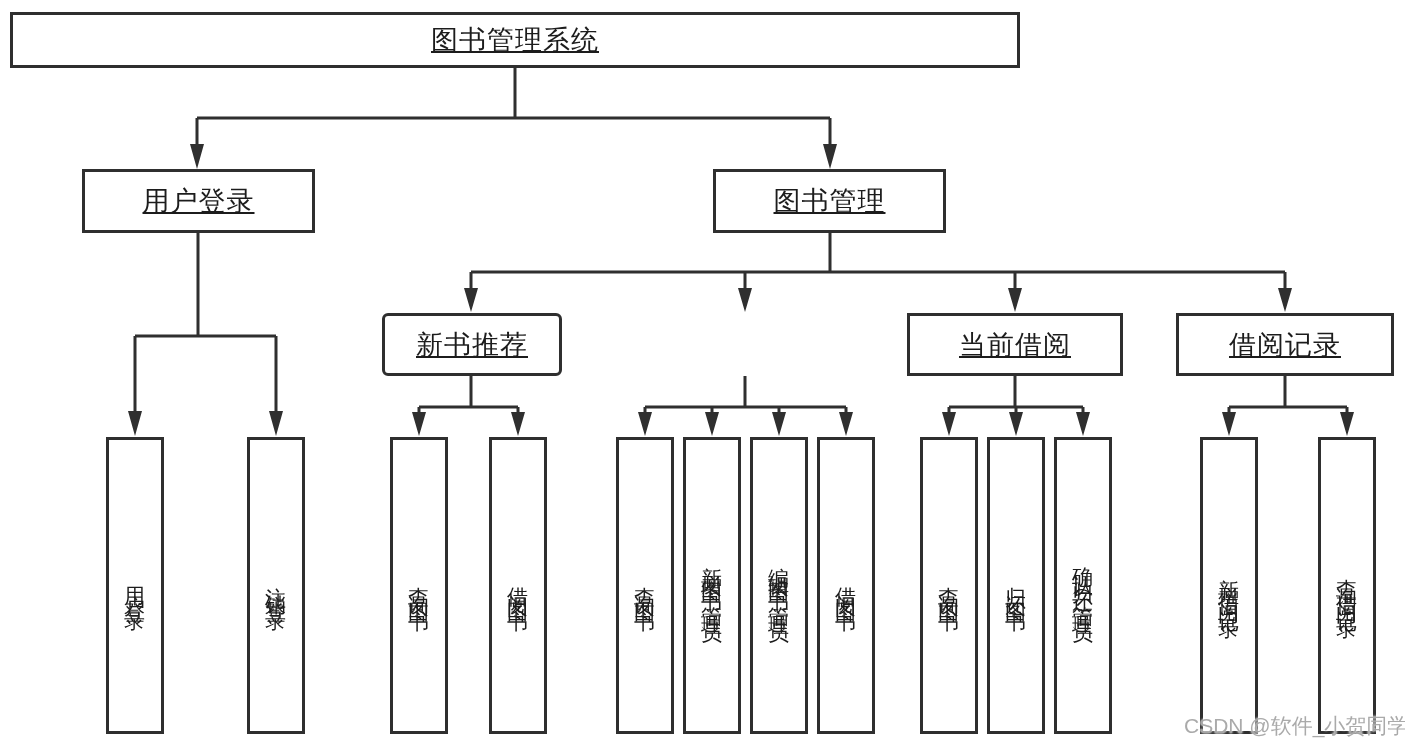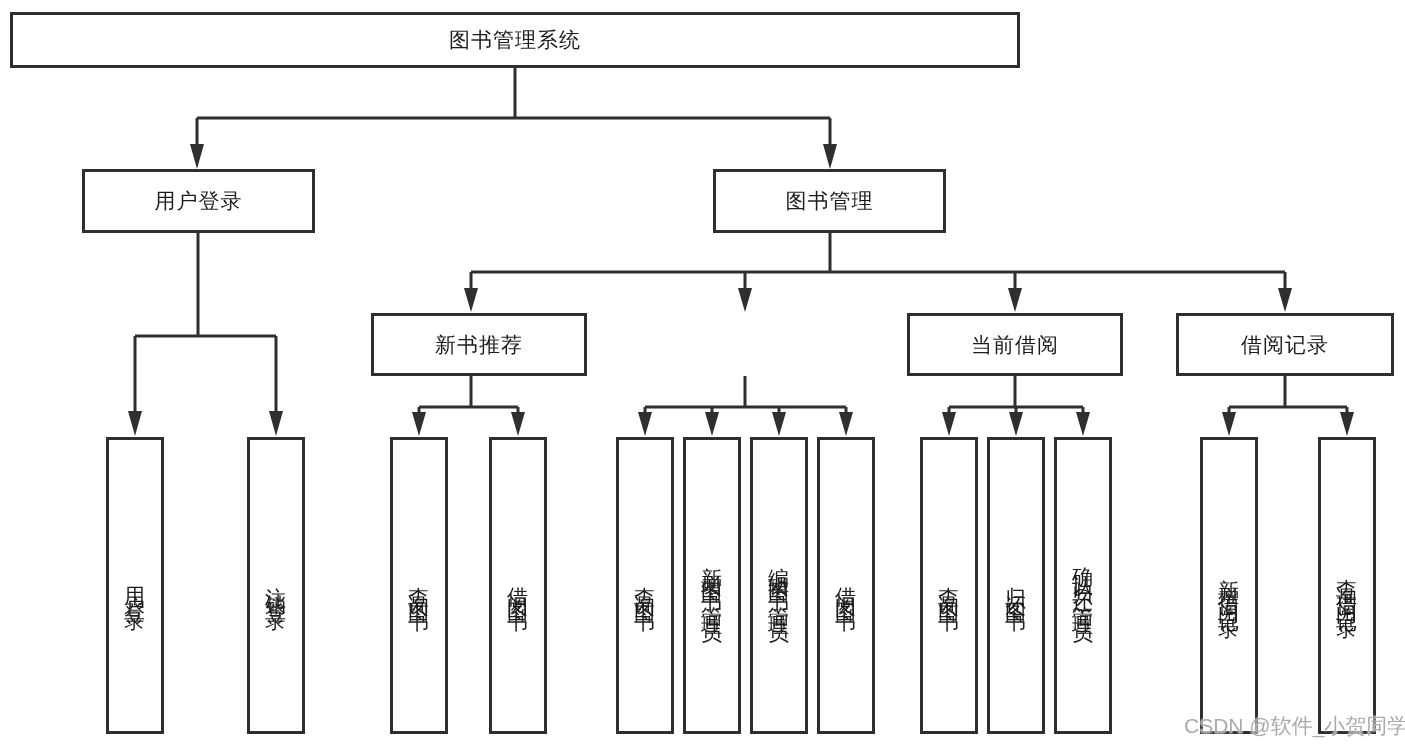--- a/index.html
+++ b/index.html
@@ -27,23 +27,24 @@
     position: absolute;
     box-sizing: border-box;
     background: #ffffff;
     border: 3px solid #2f2f2f;
     display: flex;
     align-items: center;
     justify-content: center;
     color: #1c1c1c;
   }
   .hbox span {
-    font-size: 21px;
+    font-size: 27px;
     letter-spacing: 1px;
     white-space: nowrap;
+    text-decoration: underline;
   }
   .leaf {
     width: 58px;
     height: 297px;
     top: 437px;
   }
   .leaf span {
     writing-mode: vertical-rl;
     text-orientation: mixed;
     font-size: 21px;
@@ -91,21 +92,21 @@
     <span>图书管理系统</span>
   </div>
 
   <div class="node hbox" style="left:82px; top:169px; width:233px; height:64px;">
     <span>用户登录</span>
   </div>
   <div class="node hbox" style="left:713px; top:169px; width:233px; height:64px;">
     <span>图书管理</span>
   </div>
 
-  <div class="node hbox" style="left:371px; top:313px; width:216px; height:63px;">
+  <div class="node hbox" style="left:382px; top:313px; width:180px; height:63px;border-radius:6px;">
     <span>新书推荐</span>
   </div>
   <div class="node hbox" style="left:907px; top:313px; width:216px; height:63px;text-align:right;">
     <span>当前借阅</span>
   </div>
   <div class="node hbox" style="left:1176px; top:313px; width:218px; height:63px;">
     <span>借阅记录</span>
   </div>
 
   <div class="node leaf" style="left:106px;">

